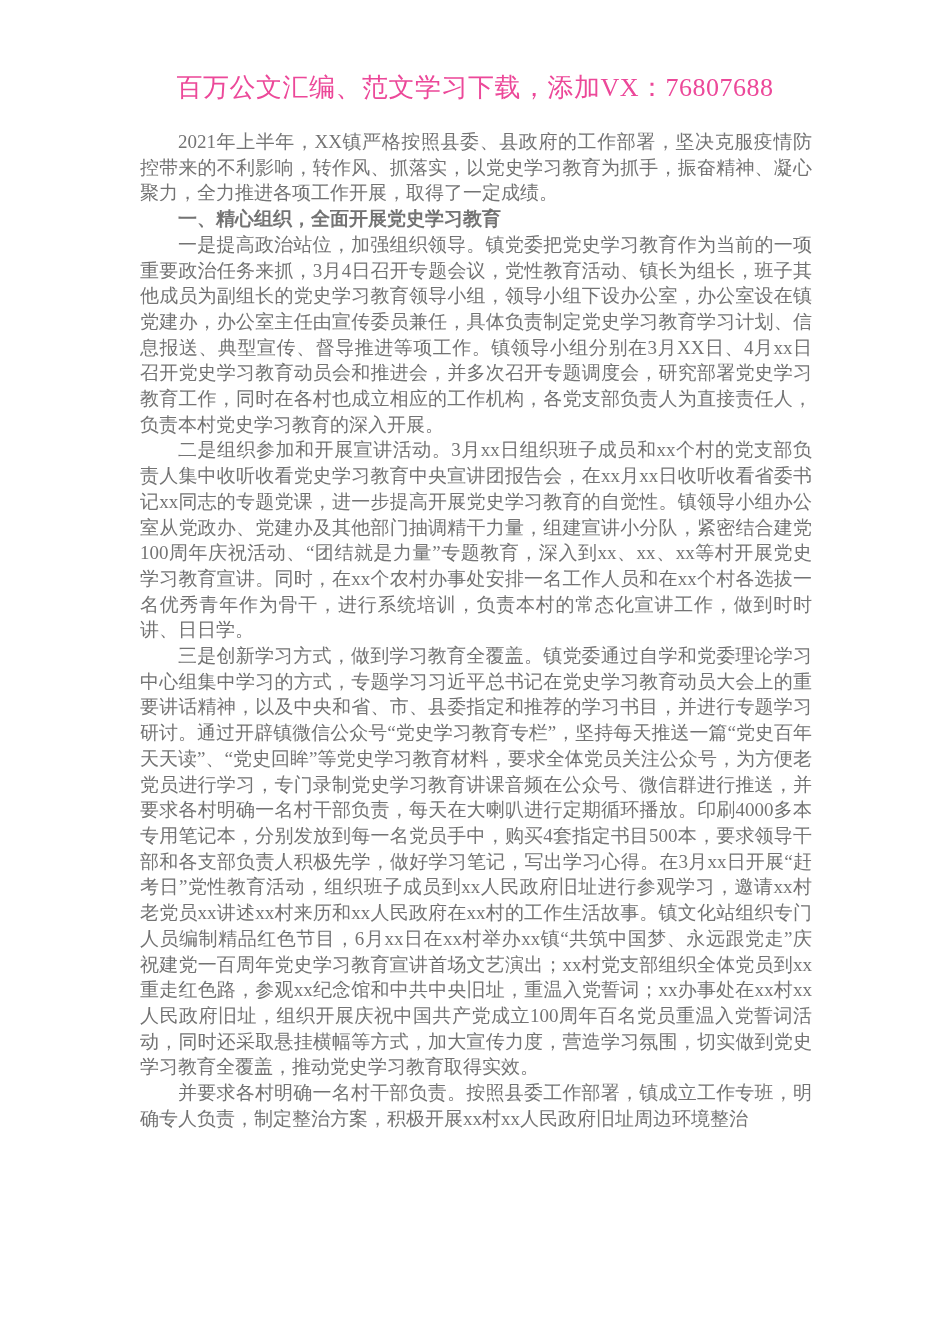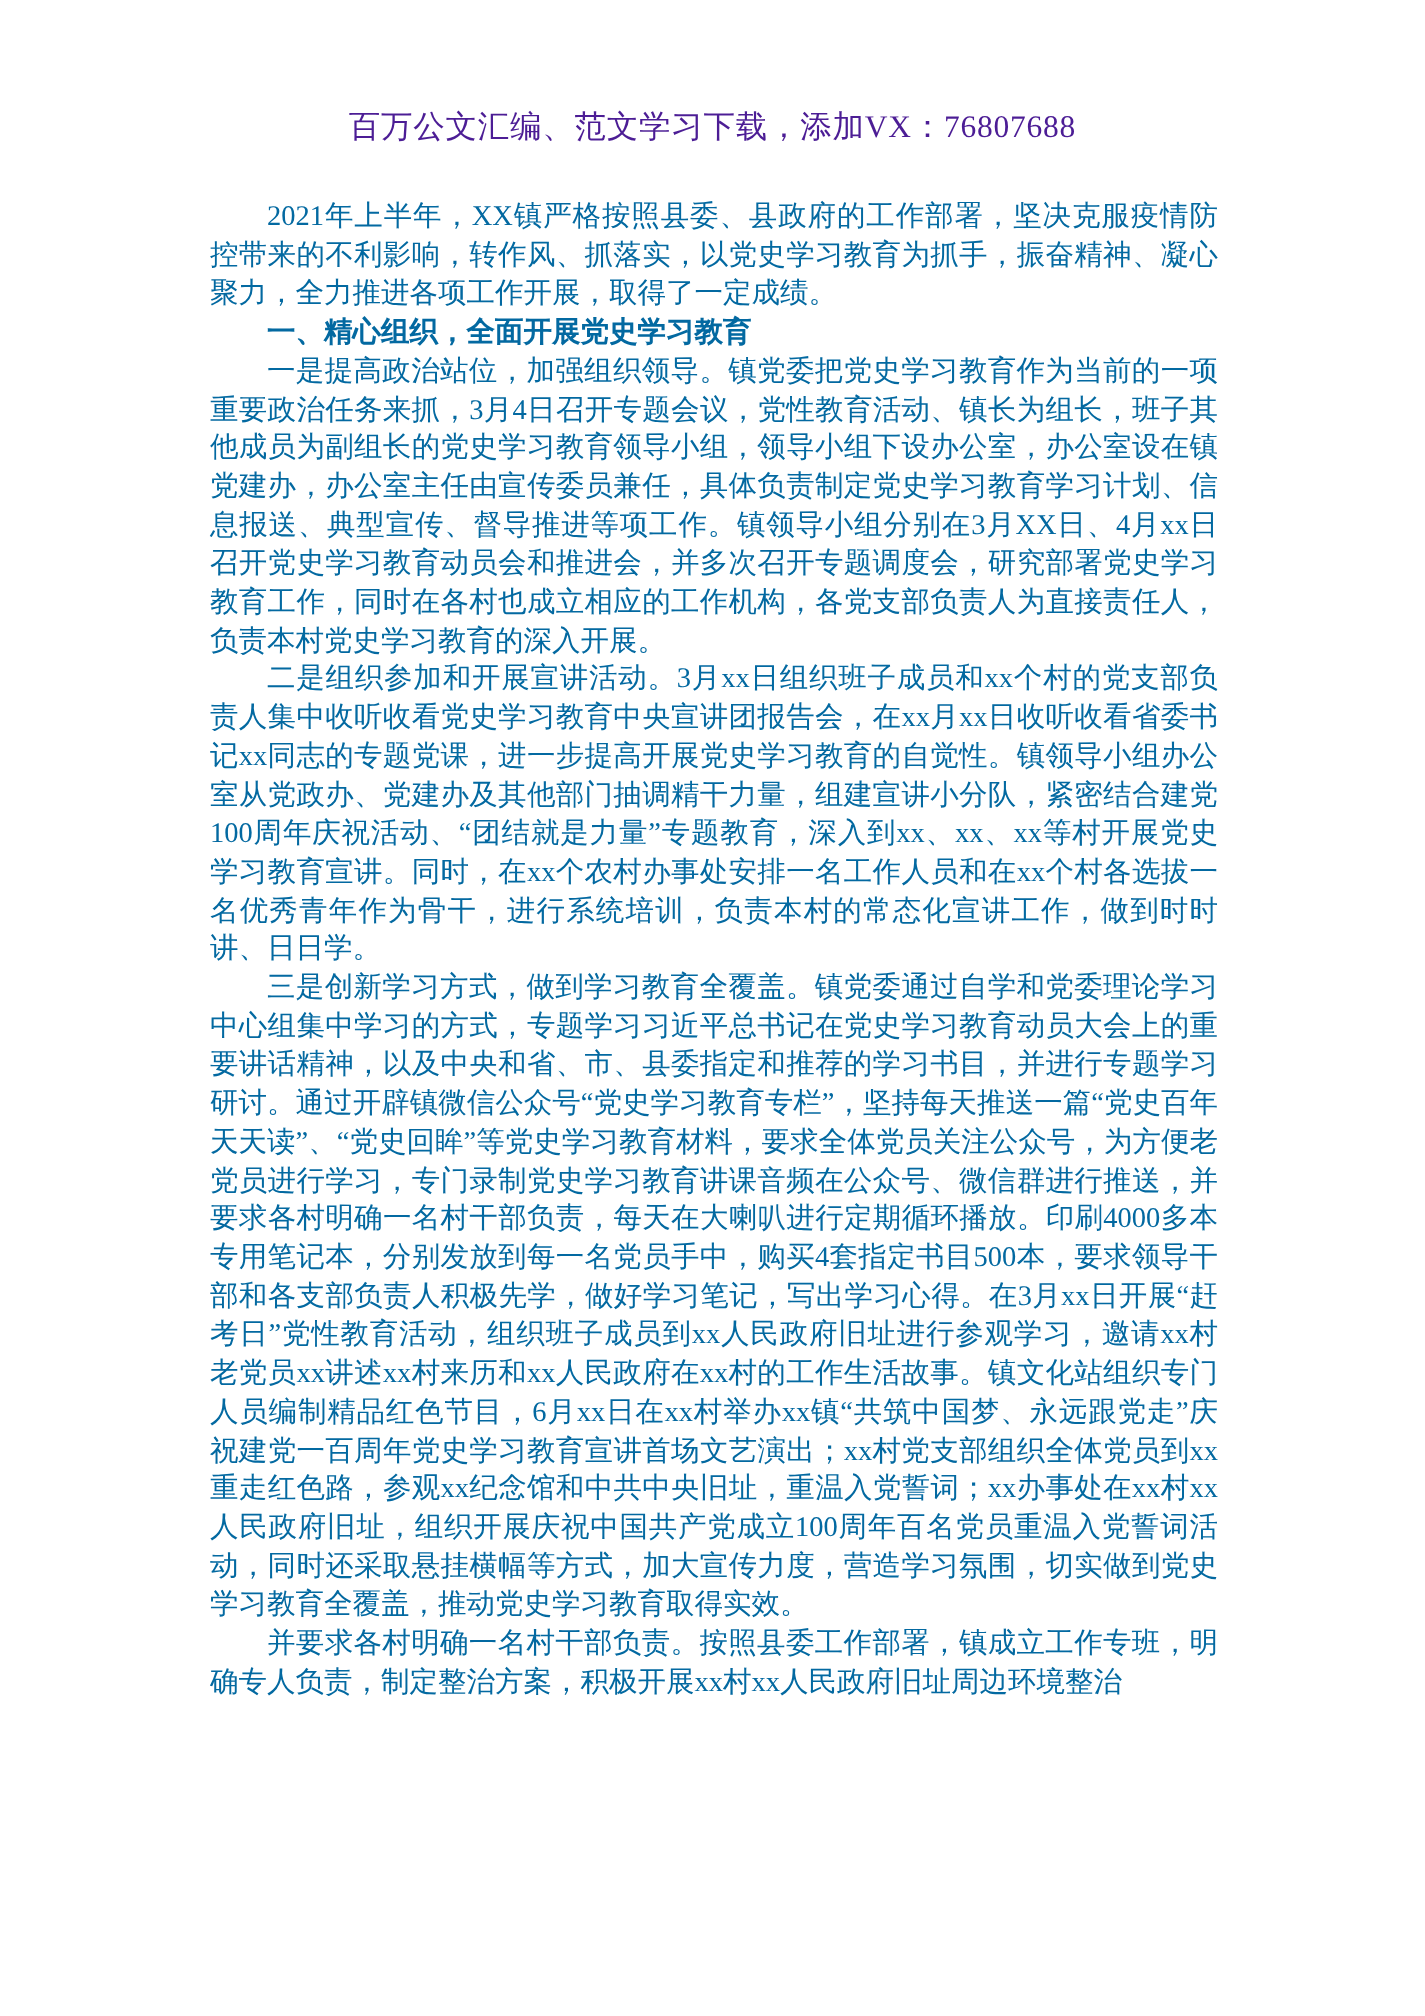--- a/index.html
+++ b/index.html
@@ -14,29 +14,29 @@
   }
   .page {
     width: 950px;
     height: 1344px;
     background: #ffffff;
     box-sizing: border-box;
     padding-top: 70px;
   }
   .banner {
     text-align: center;
-    color: #4c1d95;
-    font-size: 21px;
+    color: #ec4899;
+    font-size: 26px;
     letter-spacing: 0.5px;
-    margin-bottom: 34px;
+    margin-bottom: 24px;
     font-family: "Liberation Serif", "DejaVu Serif", serif;
   }
   .doc {
     margin: 0 138px 0 140px;
-    color: #0369a1;
+    color: #737373;
     font-size: 19px;
     line-height: 25.7px;
     text-align: justify;
   }
   .doc p {
     margin: 0;
     padding: 0;
     text-indent: 2em;
   }
   .doc p.heading {

